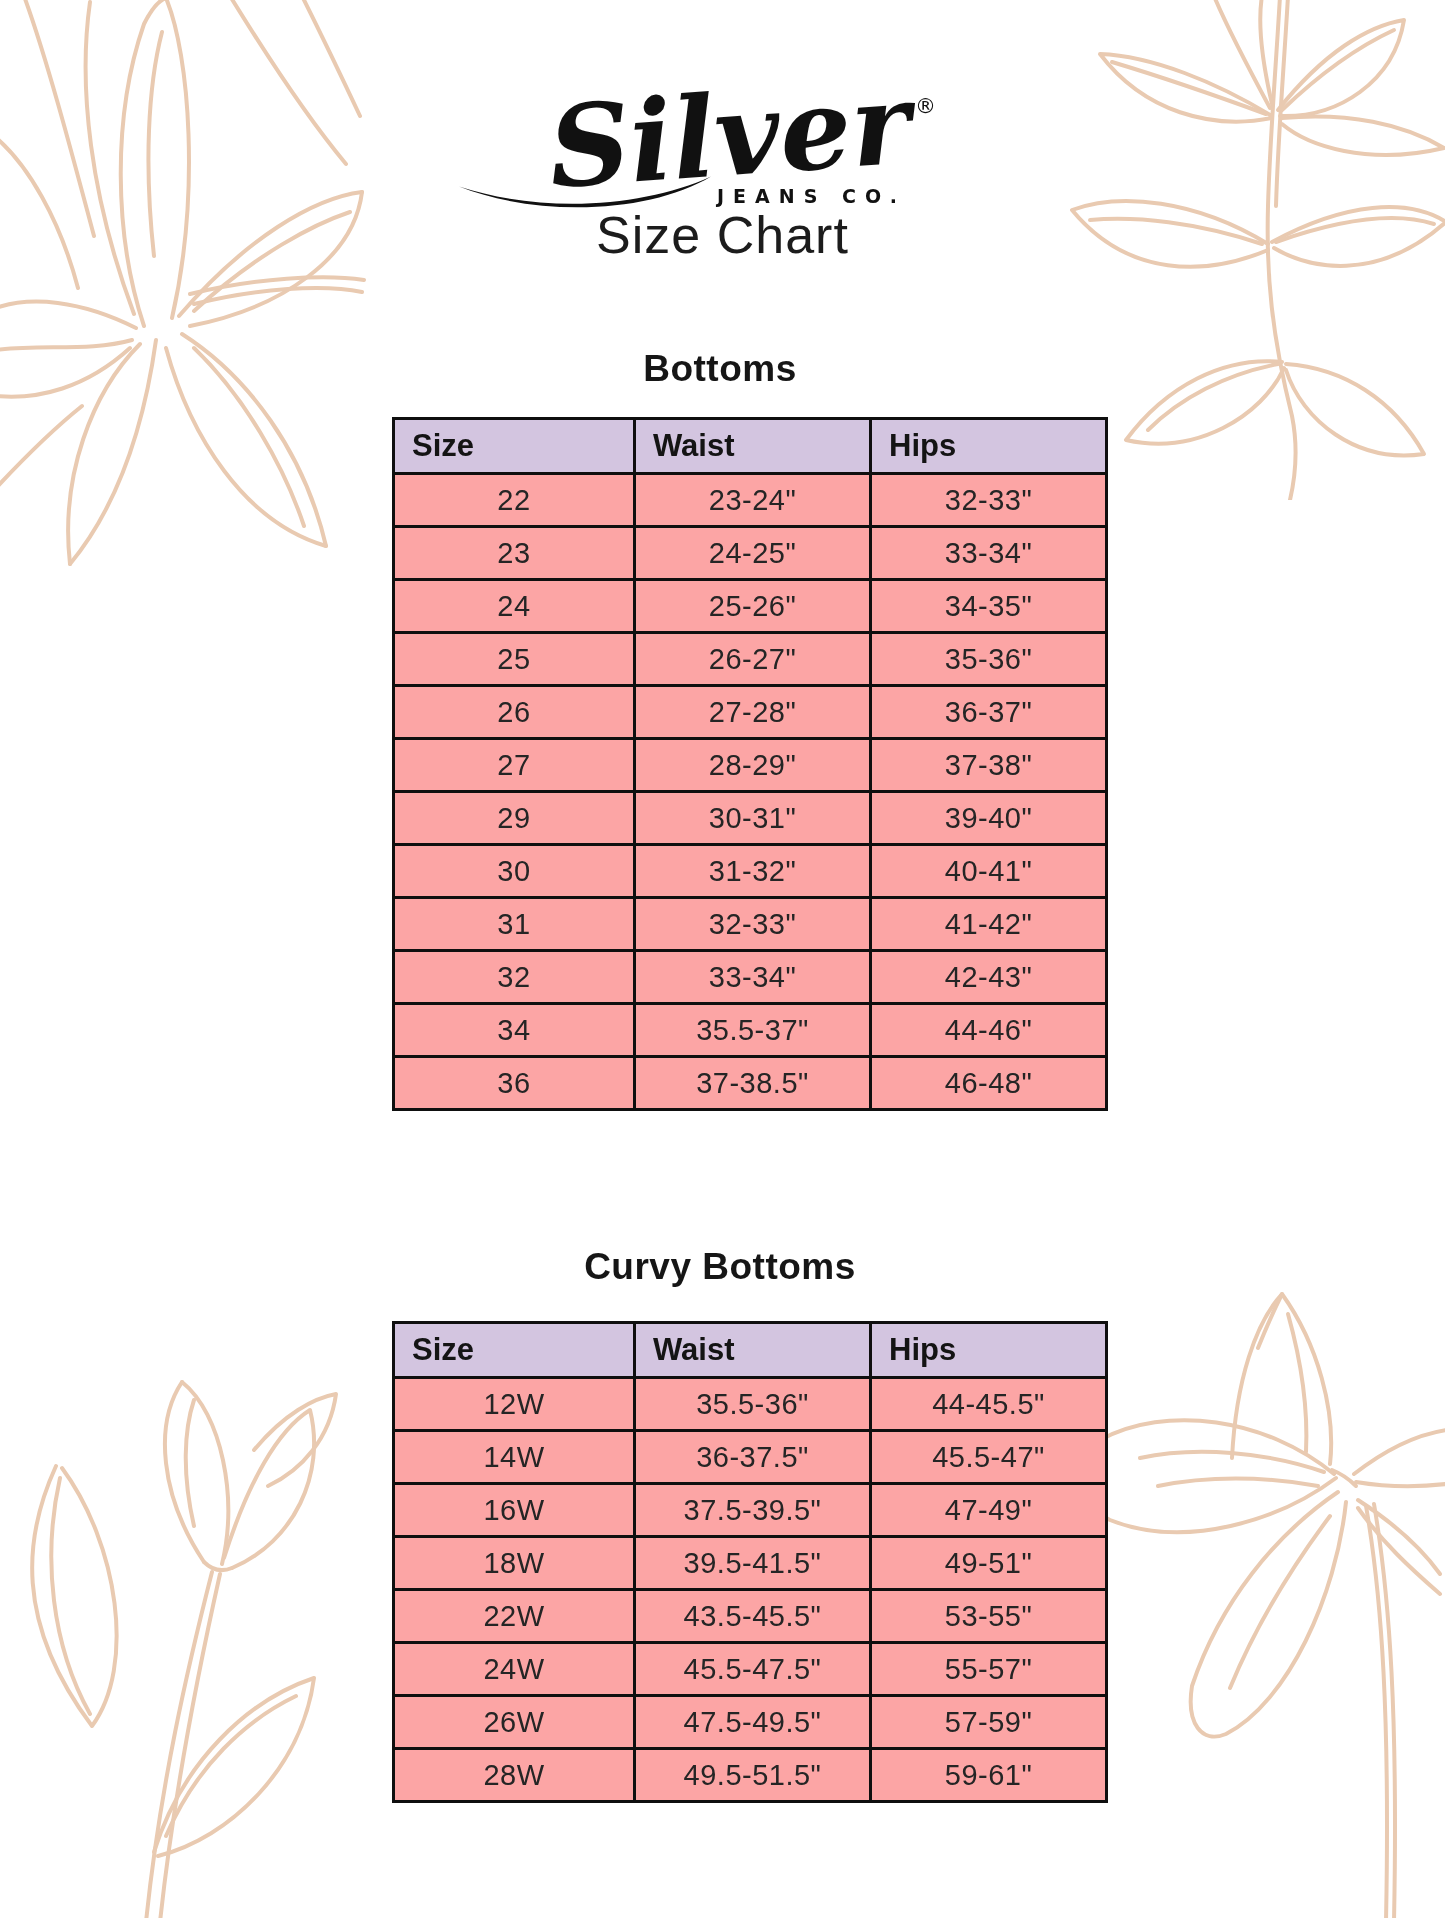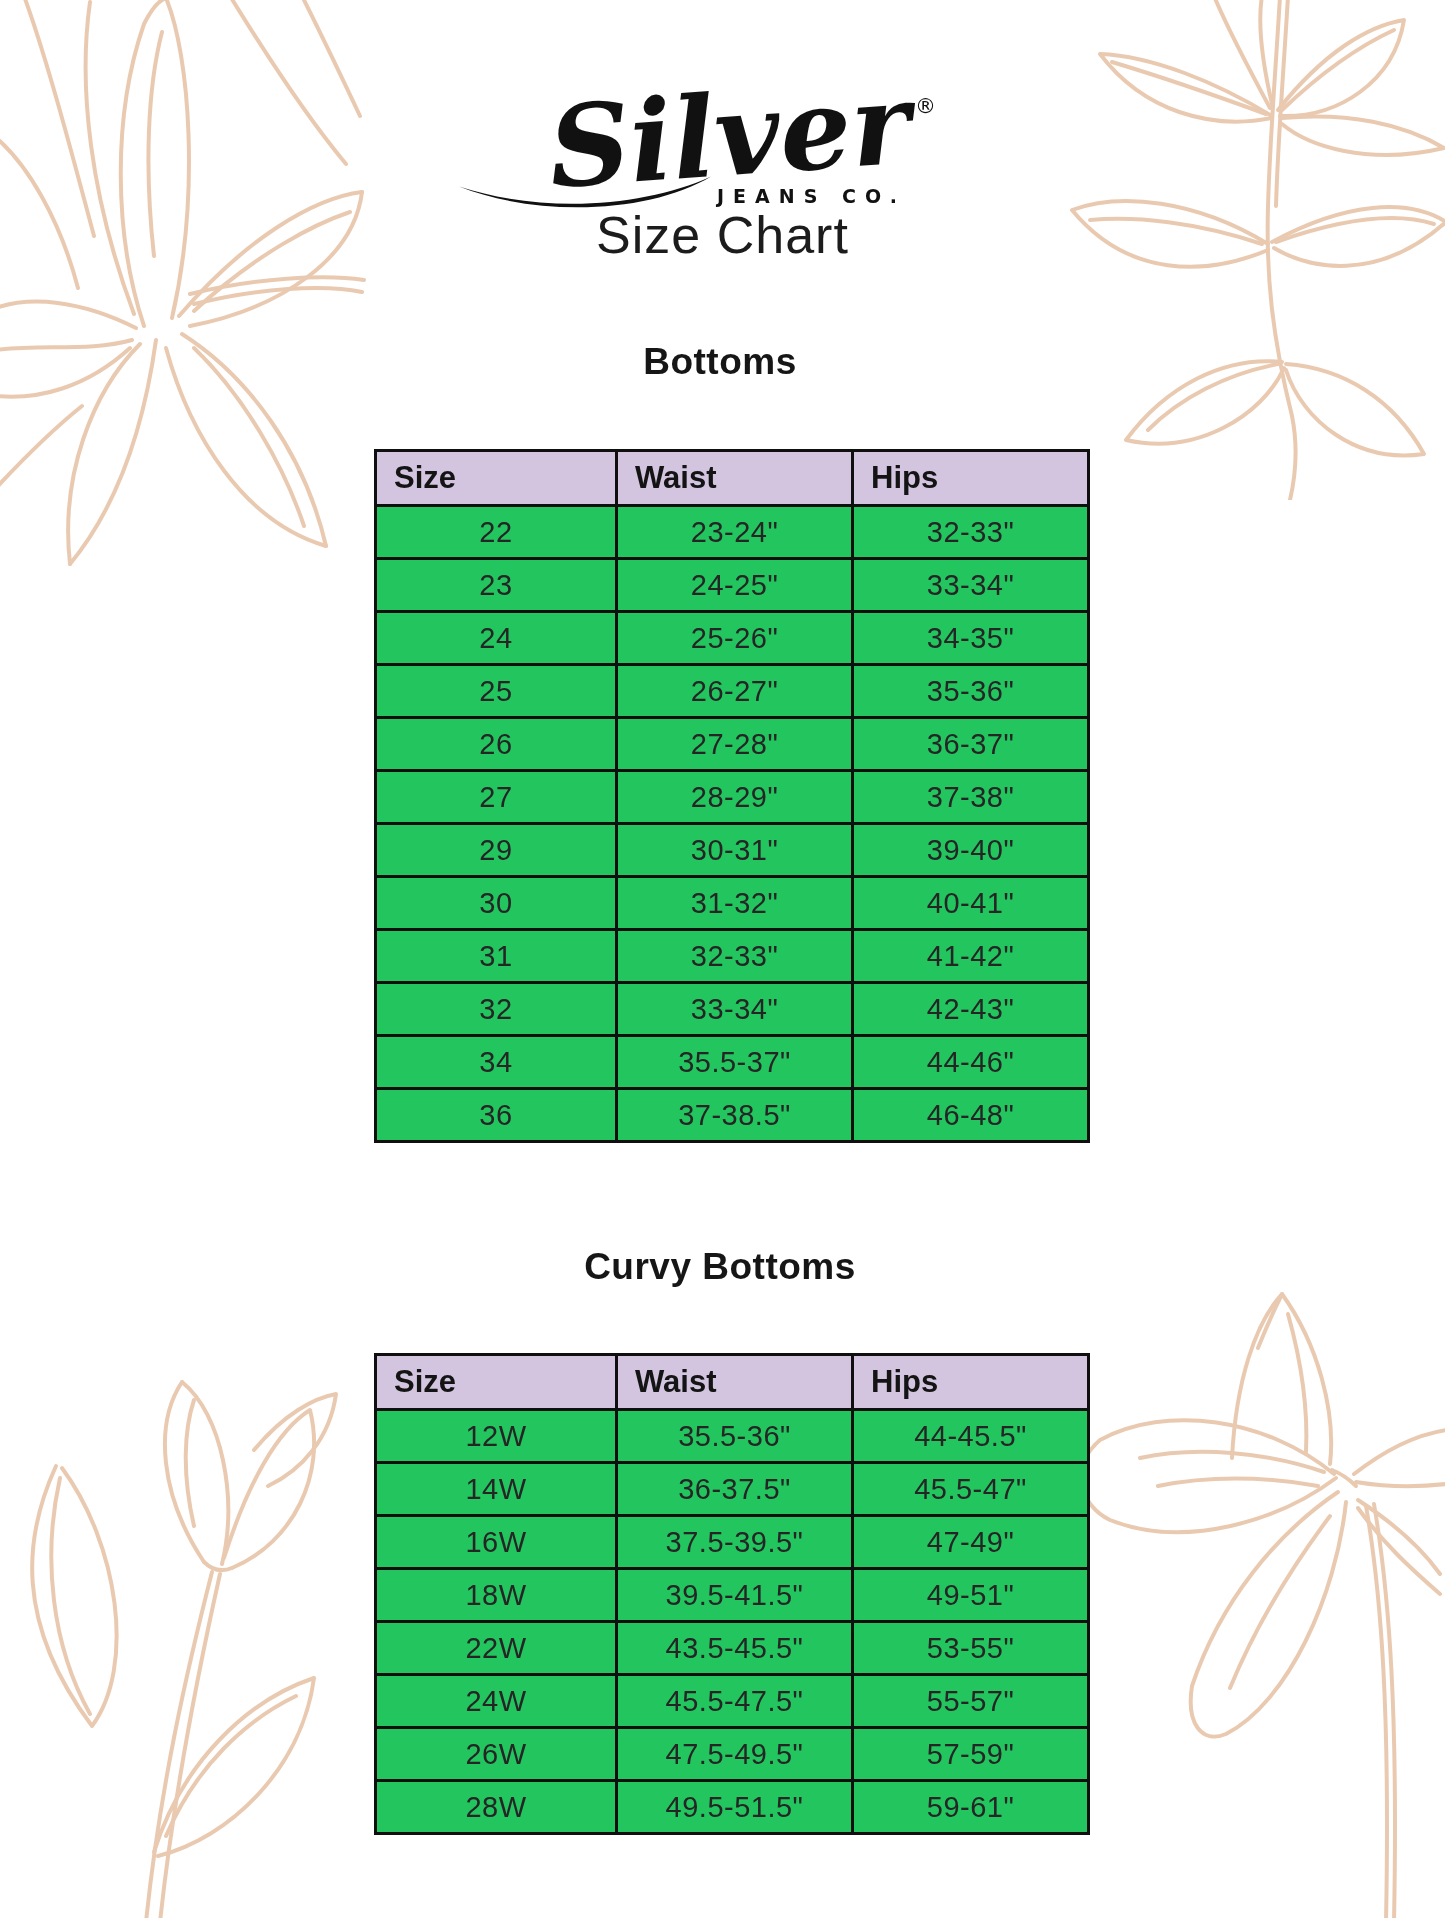--- a/index.html
+++ b/index.html
@@ -36,28 +36,27 @@
   .title{
     position:absolute;left:0;top:205px;width:100%;
     margin:0;text-align:center;
     font-size:52px;font-weight:500;letter-spacing:1px;color:#1c1c1c;
   }
   .sec-heading{
     position:absolute;left:395px;width:650px;
     margin:0;text-align:center;
     font-size:37px;font-weight:700;letter-spacing:0.5px;color:#161616;
   }
-  .sec-0 .sec-heading{top:341px;}
+  .sec-0 .sec-heading{top:348px;}
   .sec-1 .sec-heading{top:1246px;}
   
   .size-table{
-    position:absolute;left:374px;
+    position:absolute;left:392px;
     width:650px;border-collapse:collapse;table-layout:fixed;
-    background:#22c55e;
-    margin-top:32px;
+    background:#fca5a5;
   }
   .sec-0 .size-table{top:417px;}
   .sec-1 .size-table{top:1321px;}
   .size-table th,.size-table td{
     border:3px solid #0f0f0f;height:50px;overflow:hidden;
   }
   .size-table th{
     background:#d3c5e0;
     text-align:left;padding-left:17px;
     font-size:31px;font-weight:700;color:#141414;

